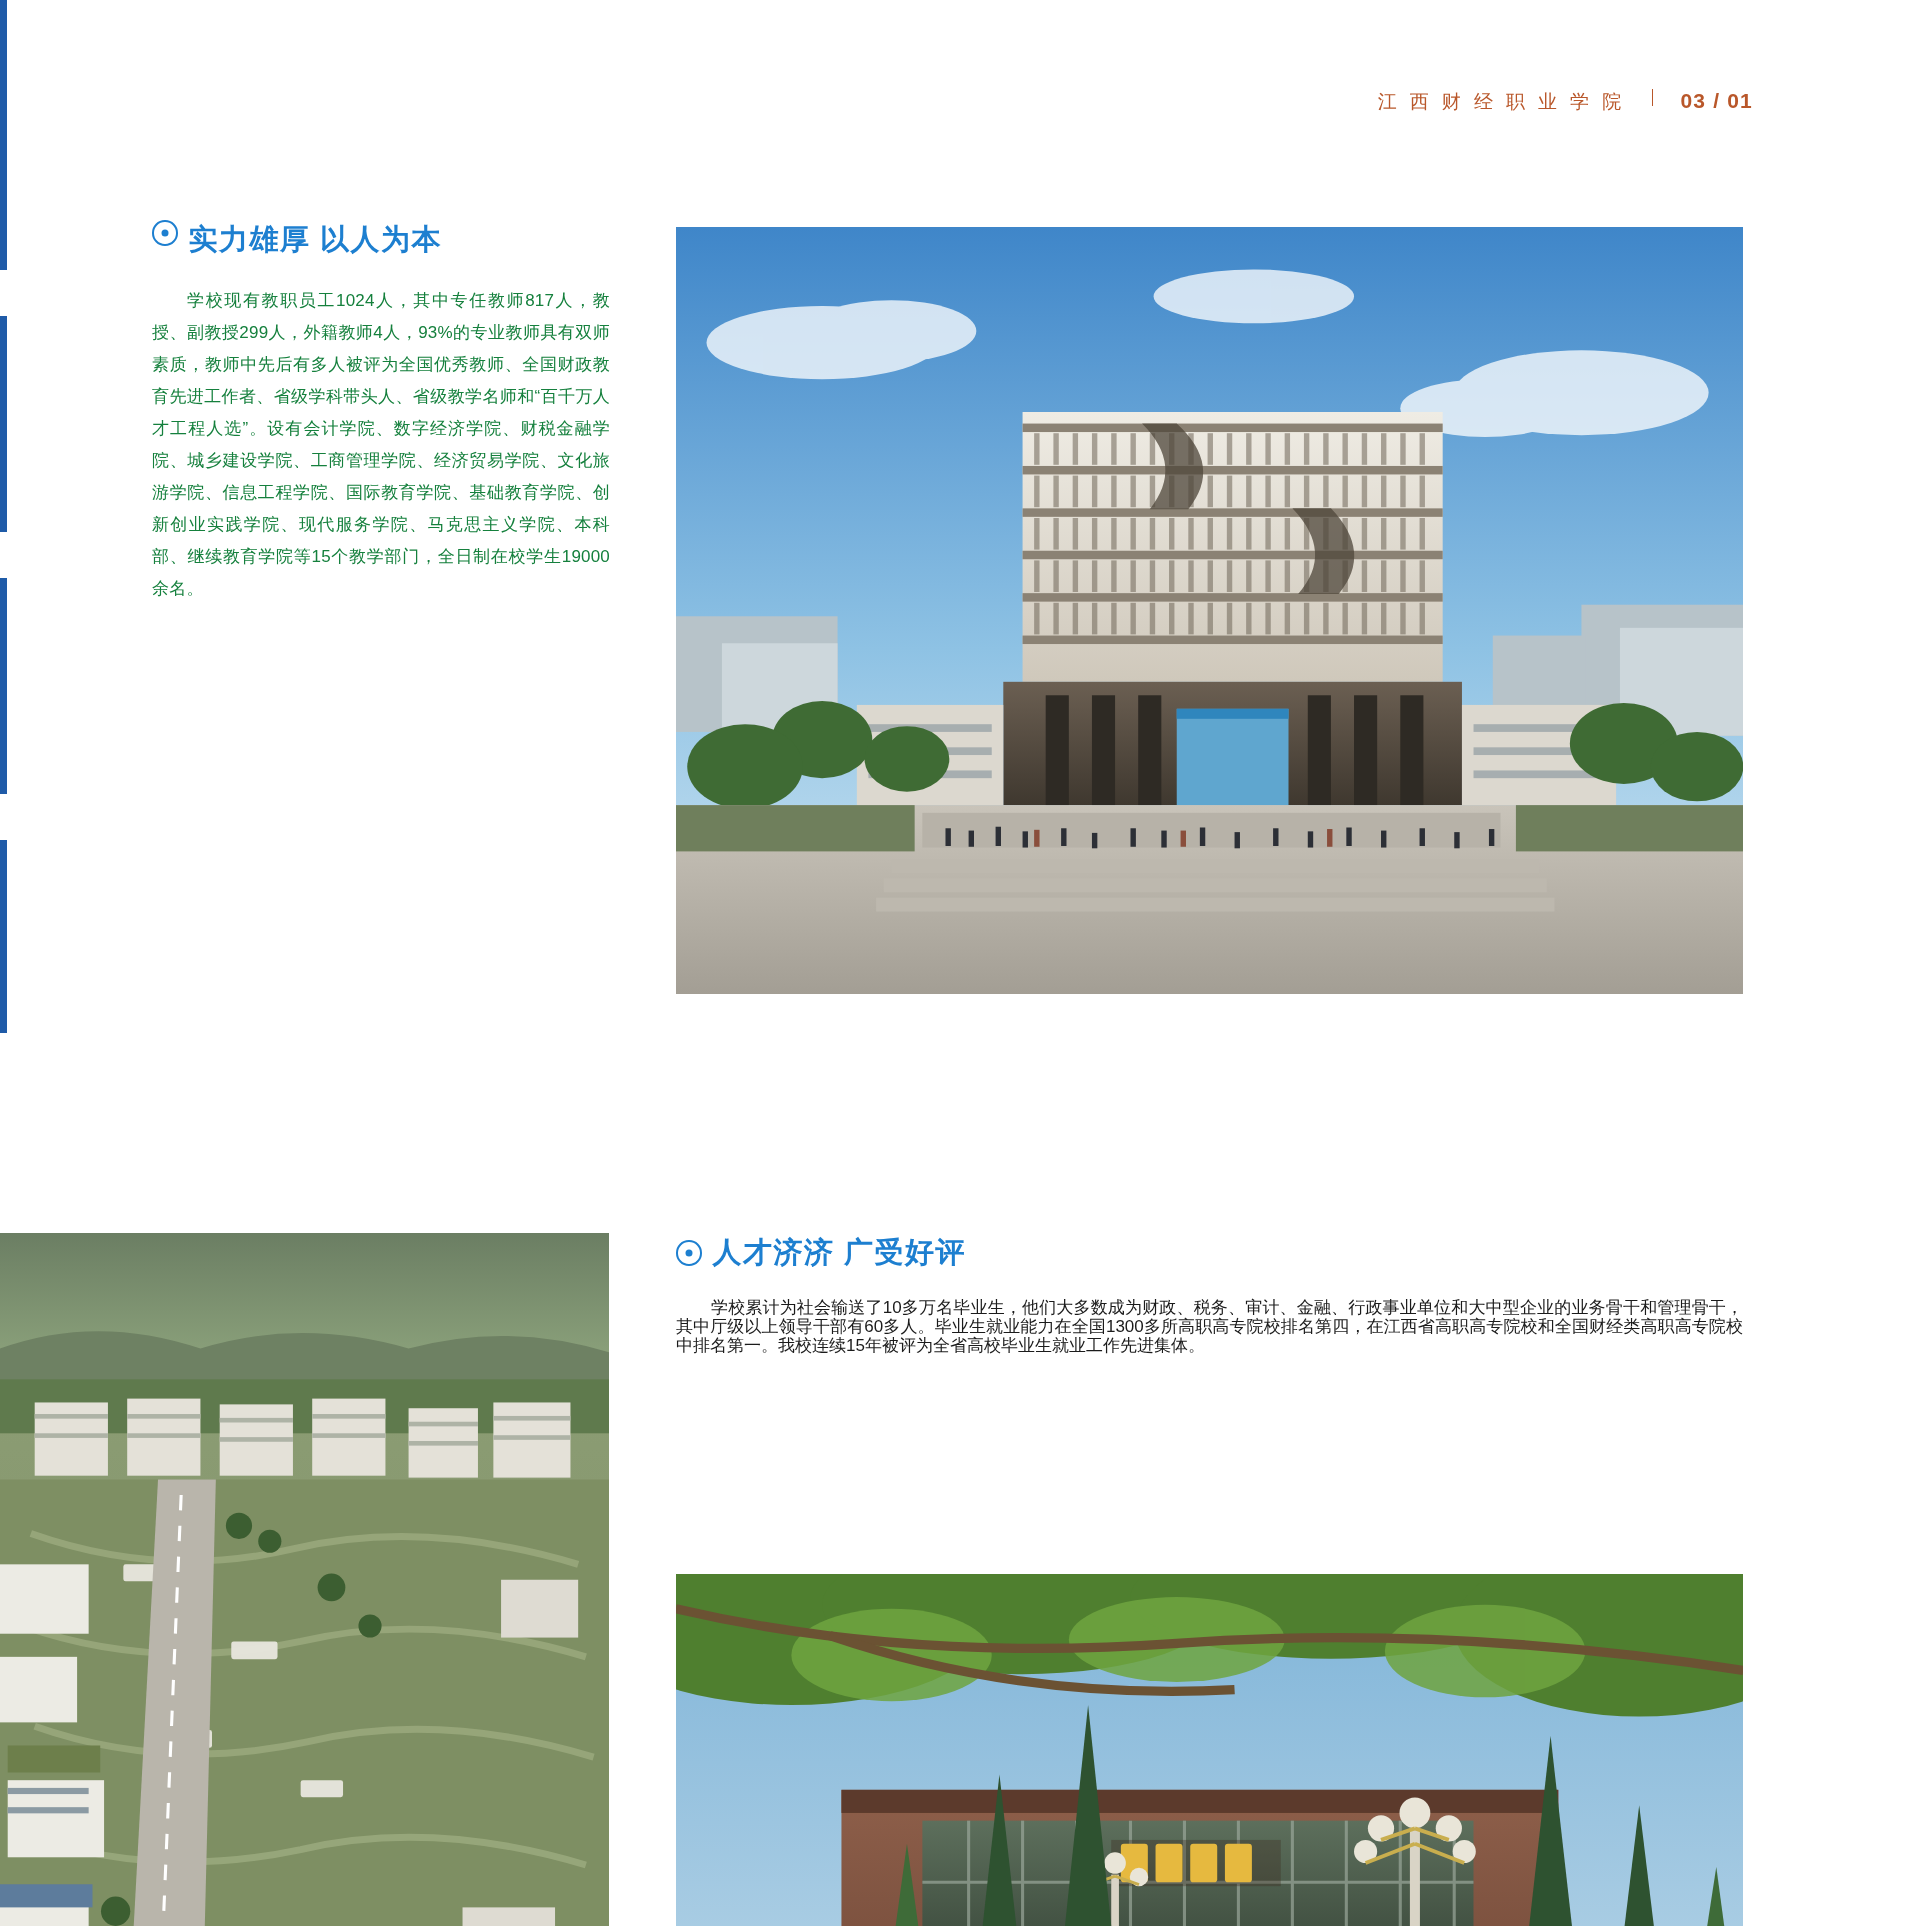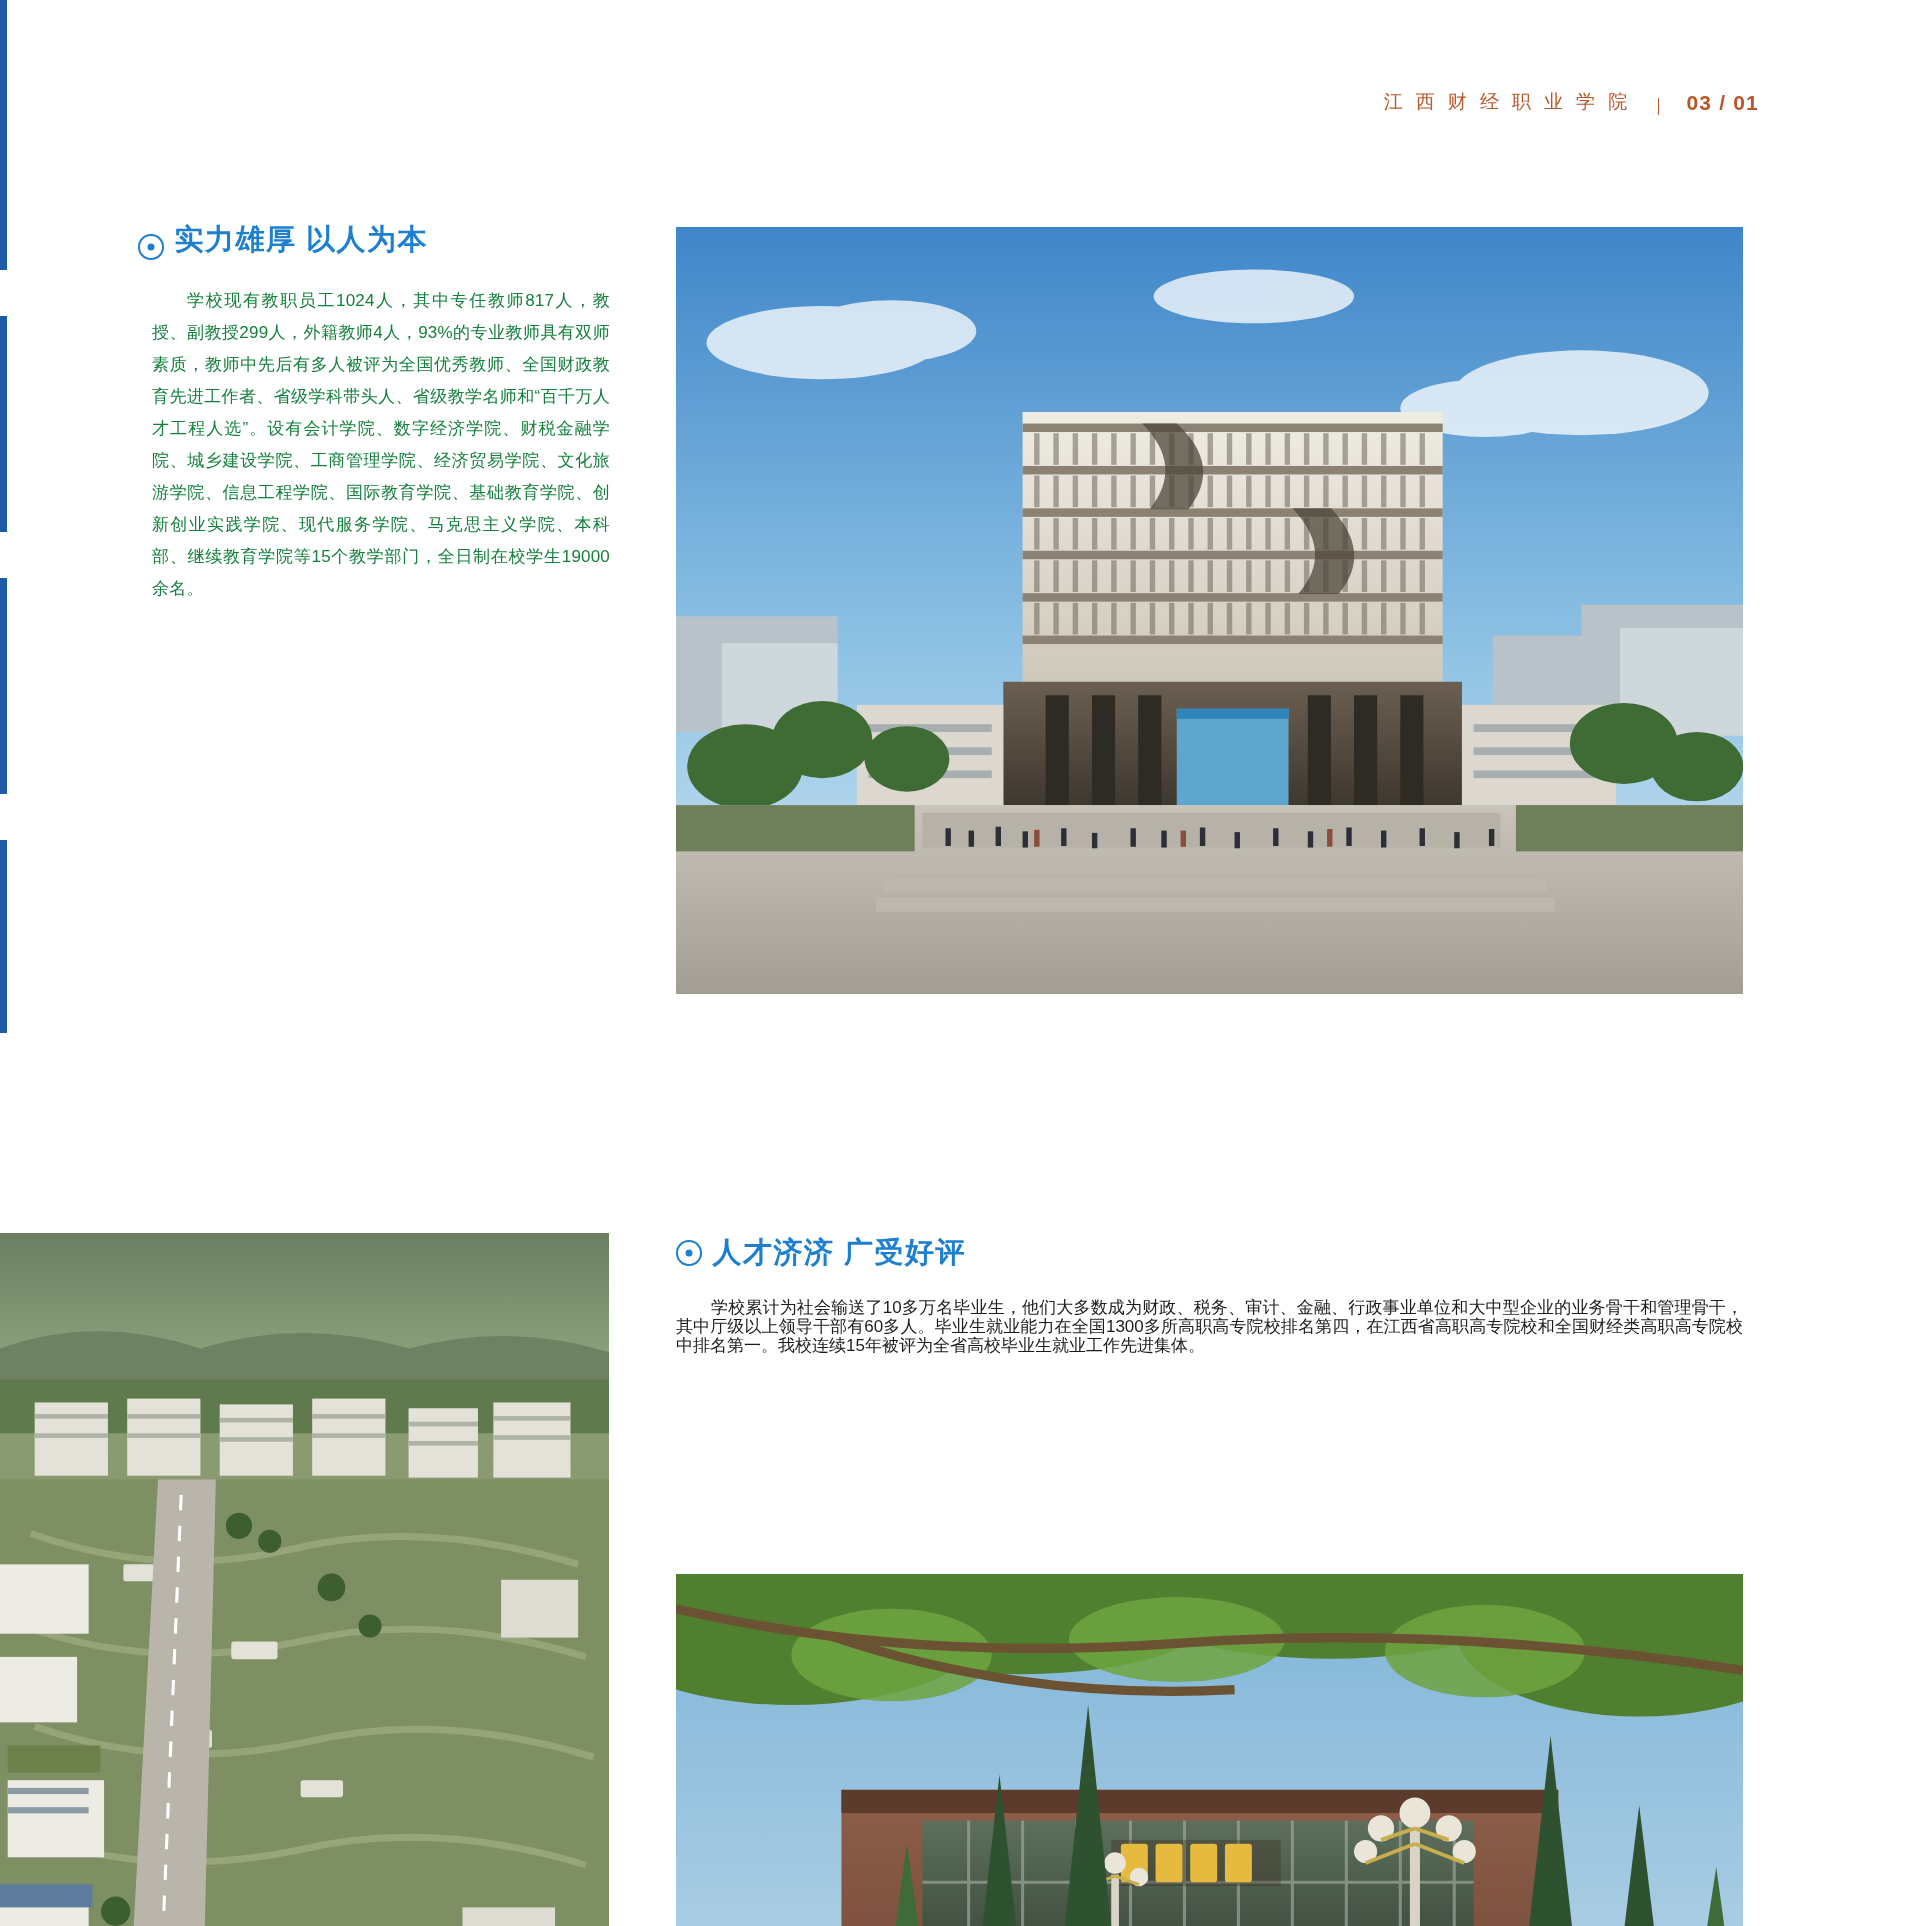--- a/index.html
+++ b/index.html
@@ -12,23 +12,23 @@
     height: 2593px;
     font-family: "Liberation Sans", "DejaVu Sans", sans-serif;
     position: relative;
     overflow: hidden;
   }
 
   
   .page-header {
     position: absolute;
     top: 89px;
-    right: 152px;
+    right: 158px;
     display: flex;
-    align-items: flex-end;
+    align-items: flex-start;
     gap: 23px;
     white-space: nowrap;
   }
   .header-school {
     font-size: 19px;
     letter-spacing: 3.9px;
     color: #b9572a;
     font-weight: 400;
   }
   .header-divider {
@@ -55,24 +55,24 @@
   .edge-strip.s2 { top: 270px;  height: 46px;  background: #ffffff; }
   .edge-strip.s3 { top: 316px;  height: 216px;  background: #1f5ba8; }
   .edge-strip.s4 { top: 532px; height: 46px;  background: #ffffff; }
   .edge-strip.s5 { top: 578px; height: 216px;  background: #1f5ba8; }
   .edge-strip.s6 { top: 794px; height: 46px;  background: #ffffff; }
   .edge-strip.s7 { top: 840px; height: 193px;  background: #1f5ba8; }
 
   
   .section1-title {
     position: absolute;
-    left: 138px;
+    left: 152px;
     top: 220px;
     display: flex;
-    align-items: flex-end;
+    align-items: flex-start;
     gap: 10.8px;
     white-space: nowrap;
   }
   .sec-bullet {
     width: 21.6px;
     height: 21.6px;
     border-radius: 50%;
     border: 2.3px solid #1d7fd0;
     display: inline-block;
     position: relative;

